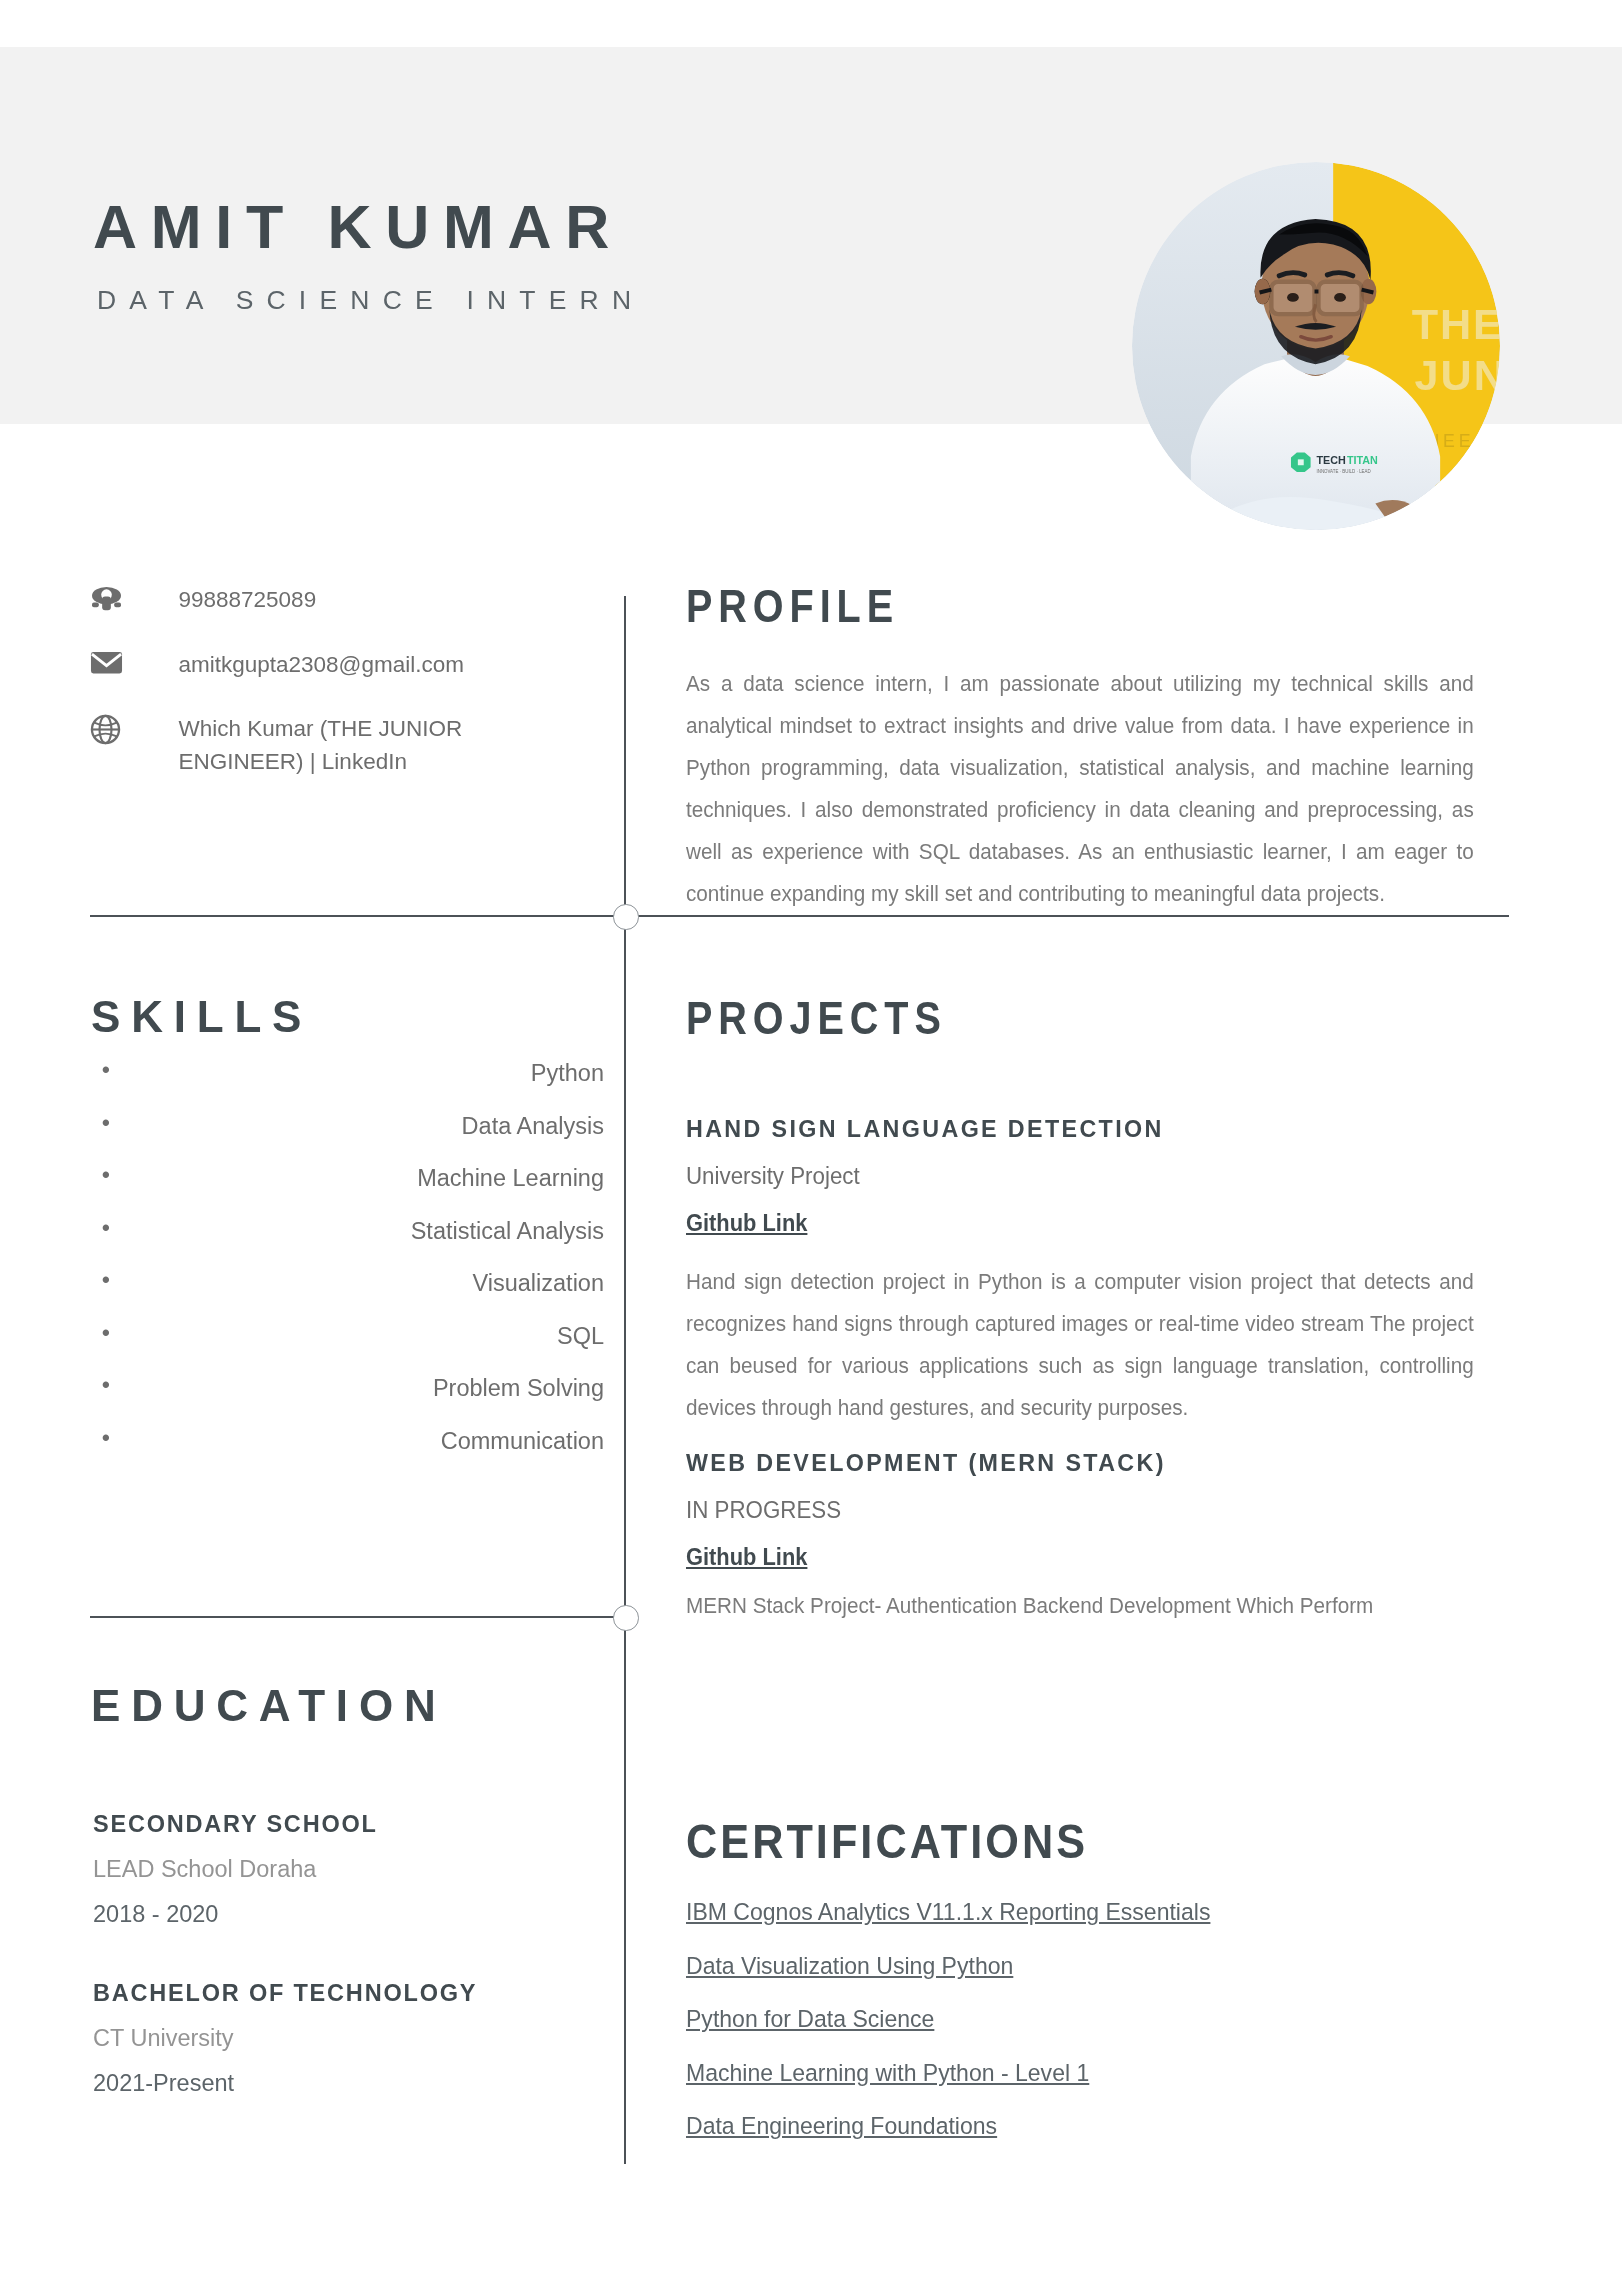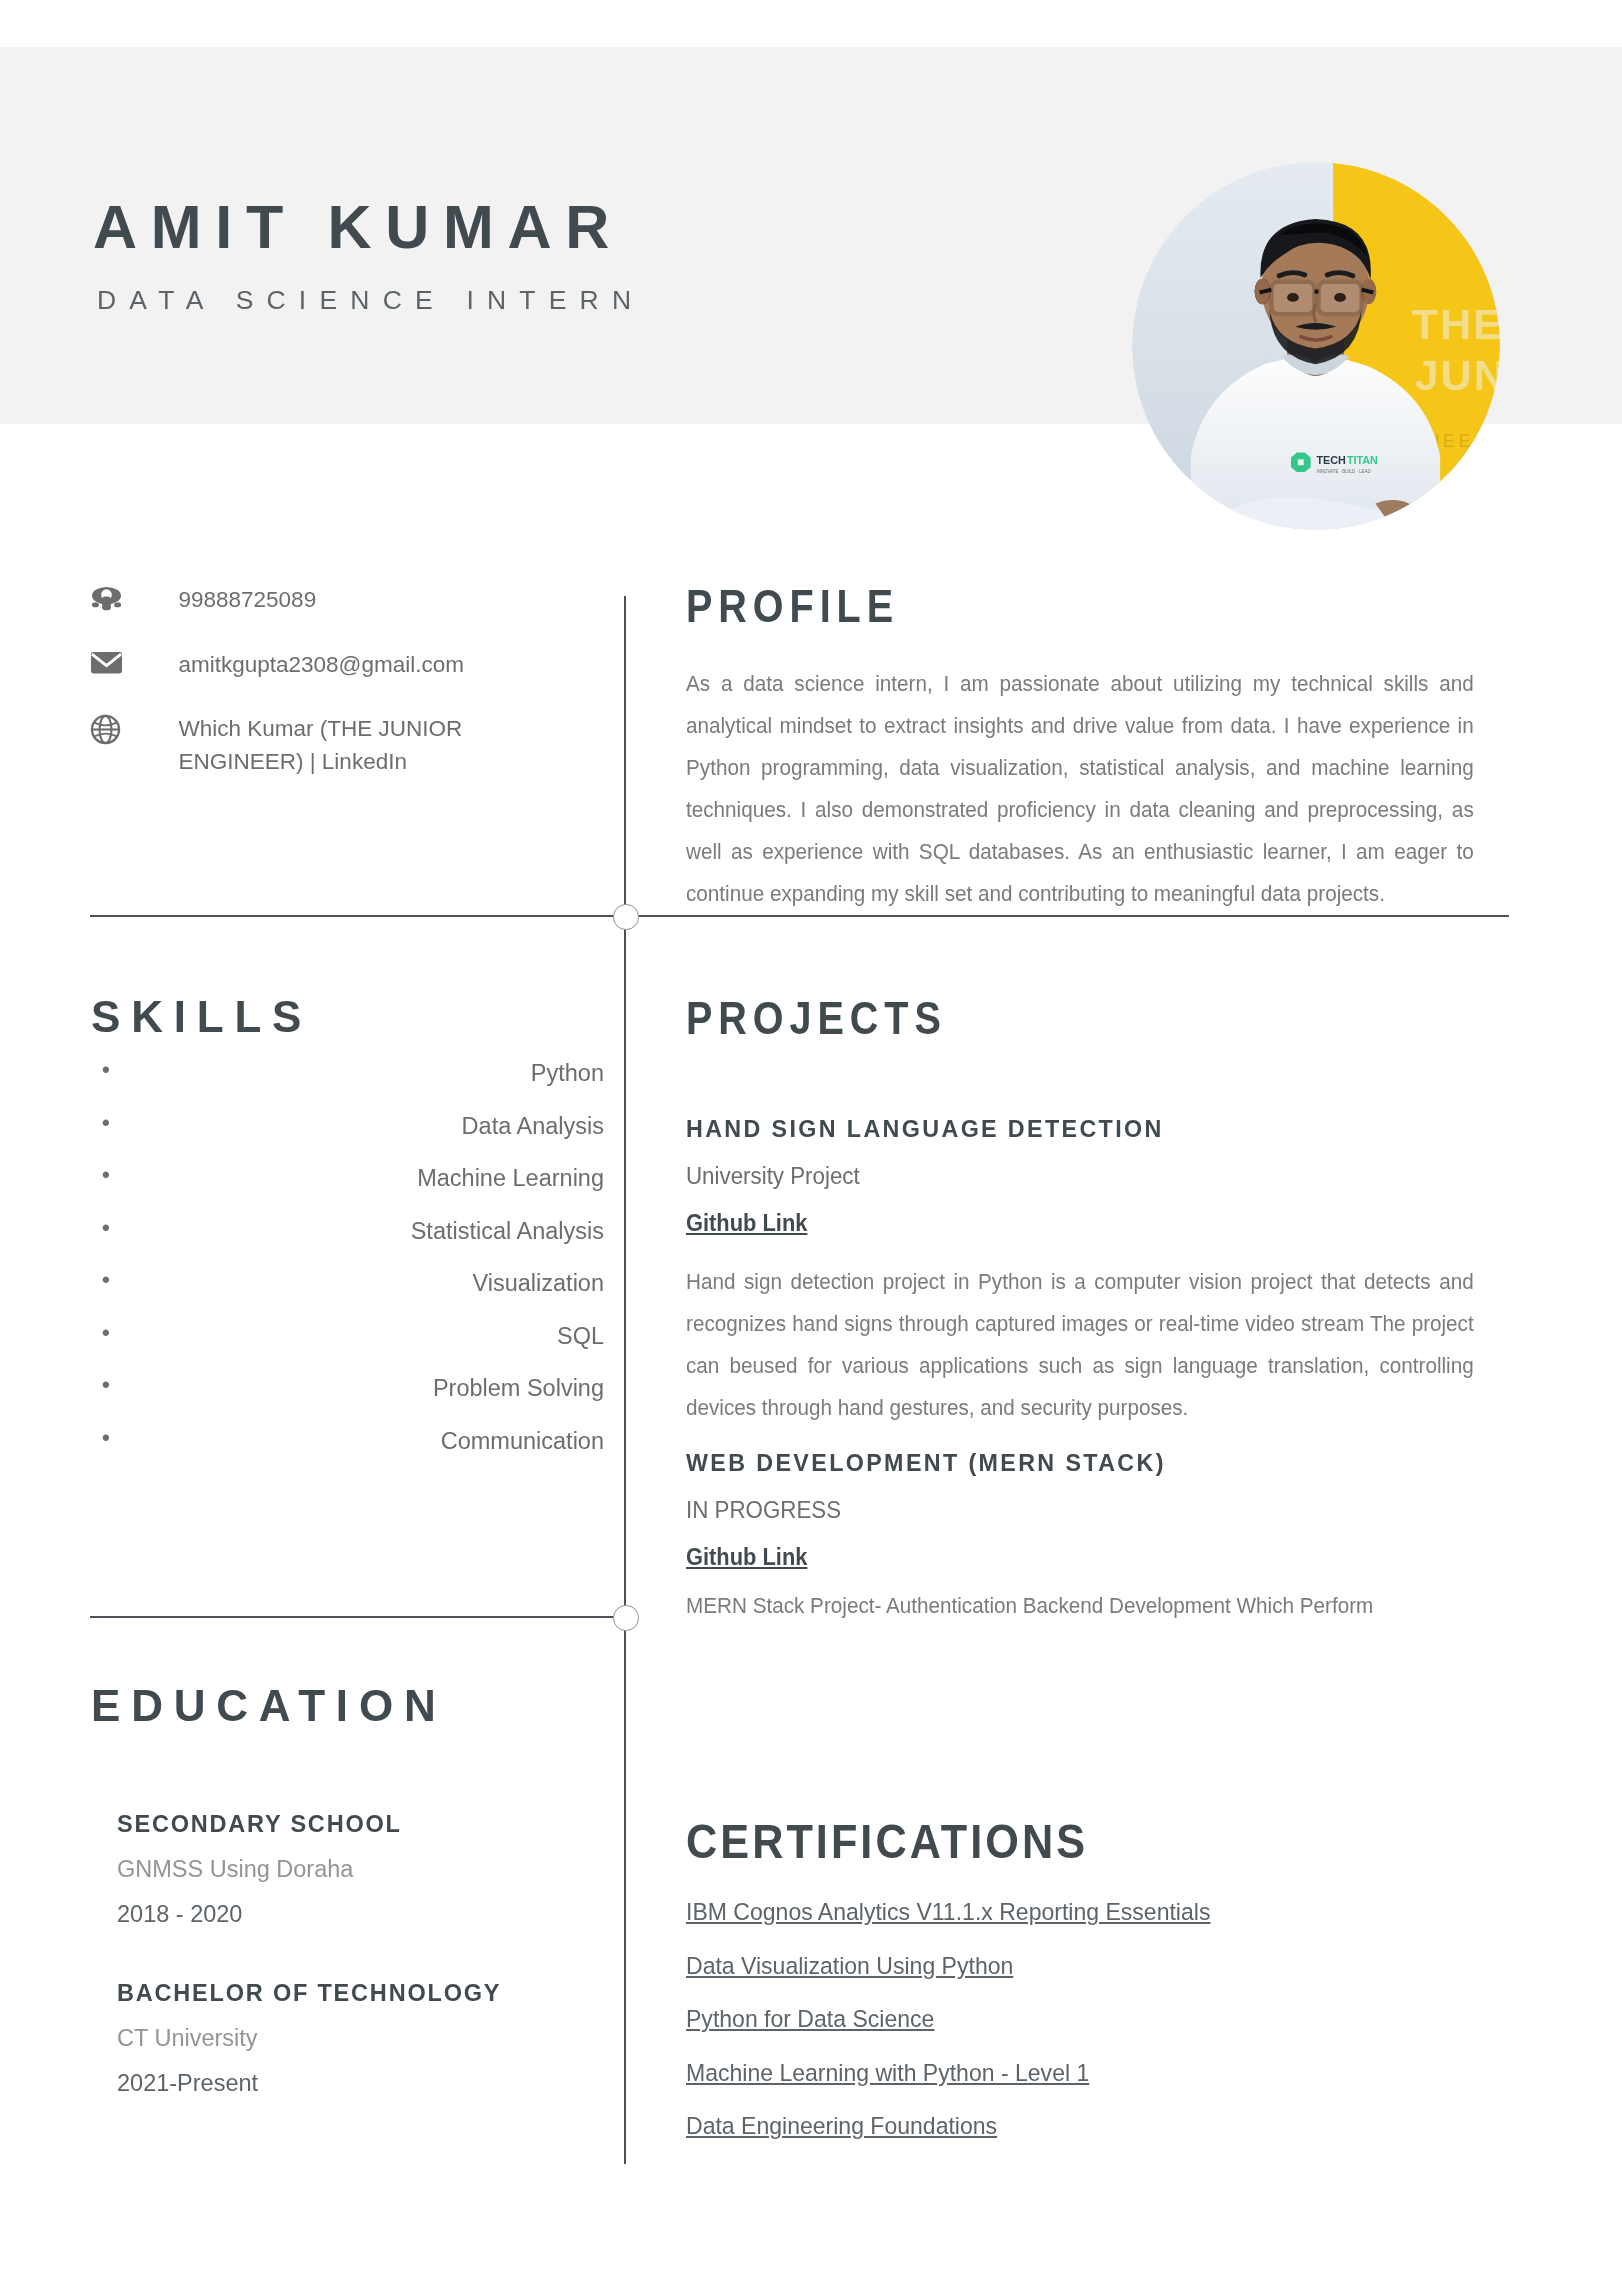--- a/index.html
+++ b/index.html
@@ -149,21 +149,21 @@
     color: #6d6d6d;
   }
 
   #education-heading { position: absolute; left: 91px; top: 1684px; }
 
   #education-list {
     position: absolute;
     left: 93px; top: 1813px;
     width: 529px;
   }
-  .edu-entry { margin-bottom: 55px; margin-left: 24px; }
+  .edu-entry { margin-bottom: 55px; }
   .edu-degree {
     font-size: 23.5px;
     font-weight: bold;
     letter-spacing: 1.8px;
     color: #414a4f;
     line-height: 1;
     margin-bottom: 21.6px;
   }
   .edu-school {
     font-size: 23.5px;
@@ -457,21 +457,21 @@
   <li>SQL</li>
   <li>Problem Solving</li>
   <li>Communication</li>
 </ul>
 
 <div class="sec-heading-geo" id="education-heading">EDUCATION</div>
 
 <div id="education-list">
   <div class="edu-entry">
     <div class="edu-degree">SECONDARY SCHOOL</div>
-    <div class="edu-school">GNMSS Using Doraha</div>
+    <div class="edu-school">LEAD School Doraha</div>
     <div class="edu-years">2018 - 2020</div>
   </div>
   <div class="edu-entry">
     <div class="edu-degree">BACHELOR OF TECHNOLOGY</div>
     <div class="edu-school">CT University</div>
     <div class="edu-years">2021-Present</div>
   </div>
 </div>
 
 <div class="sec-heading-cond" id="profile-heading">PROFILE</div>

